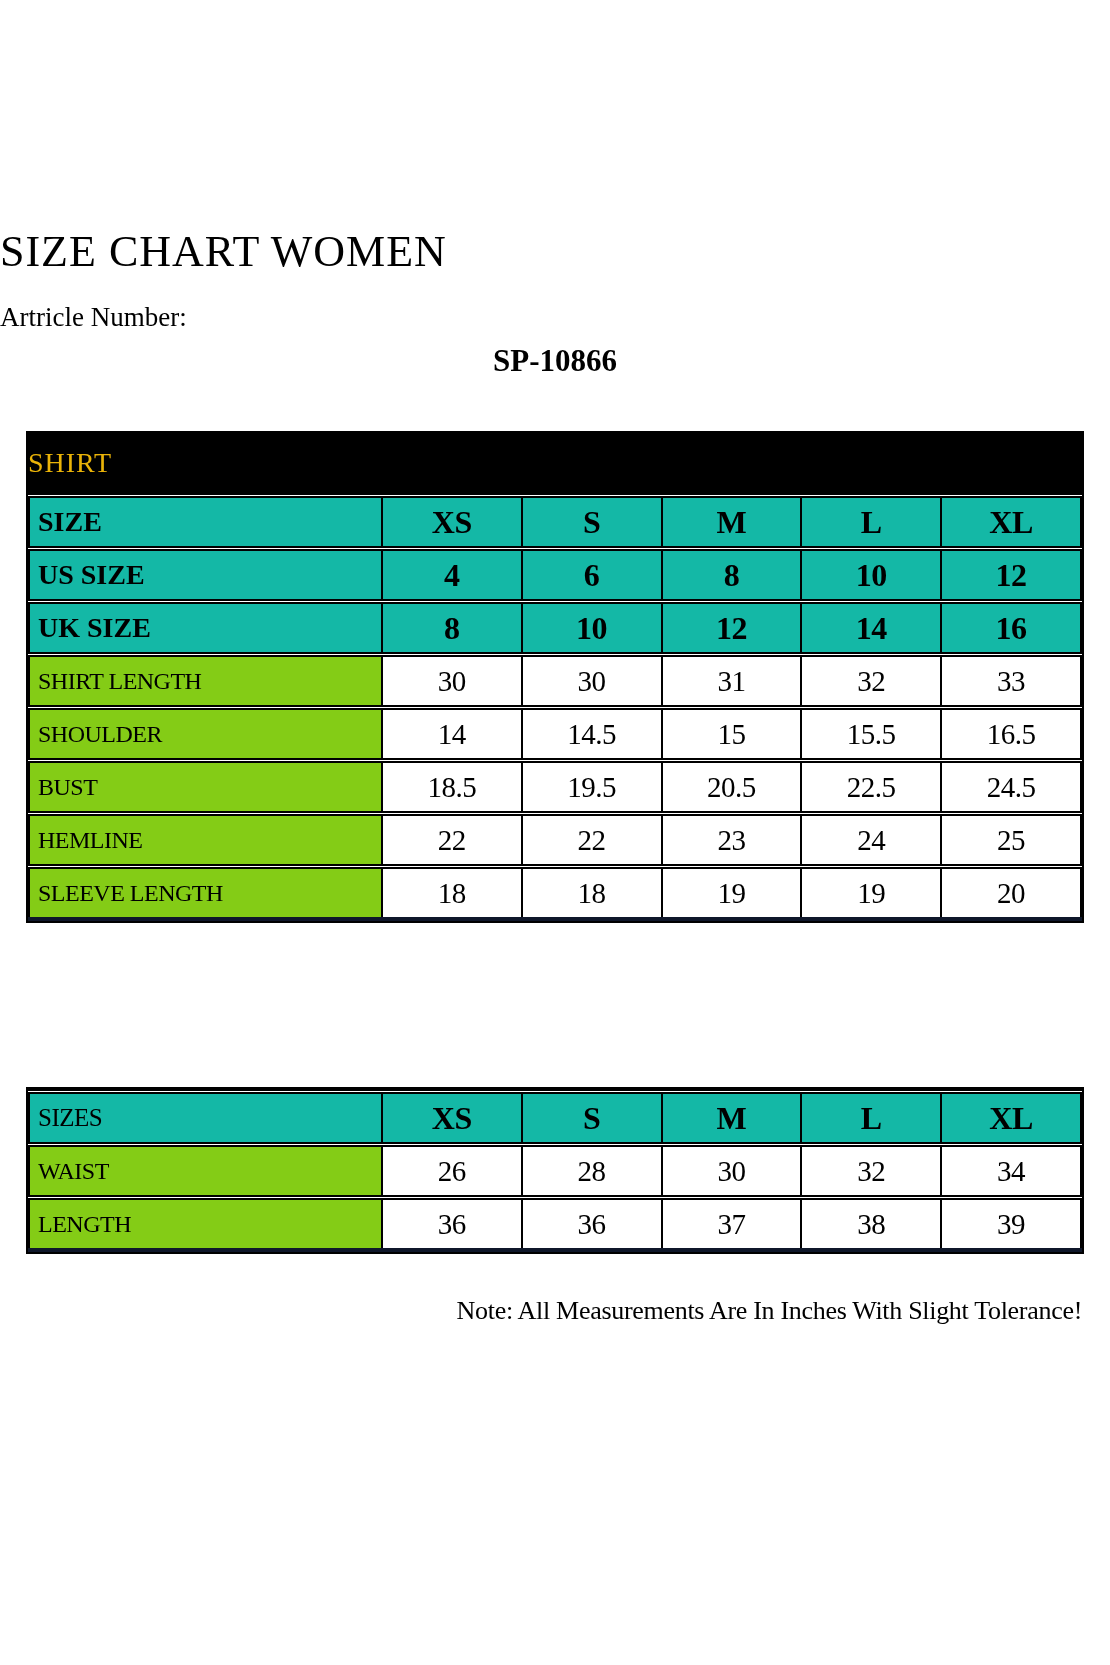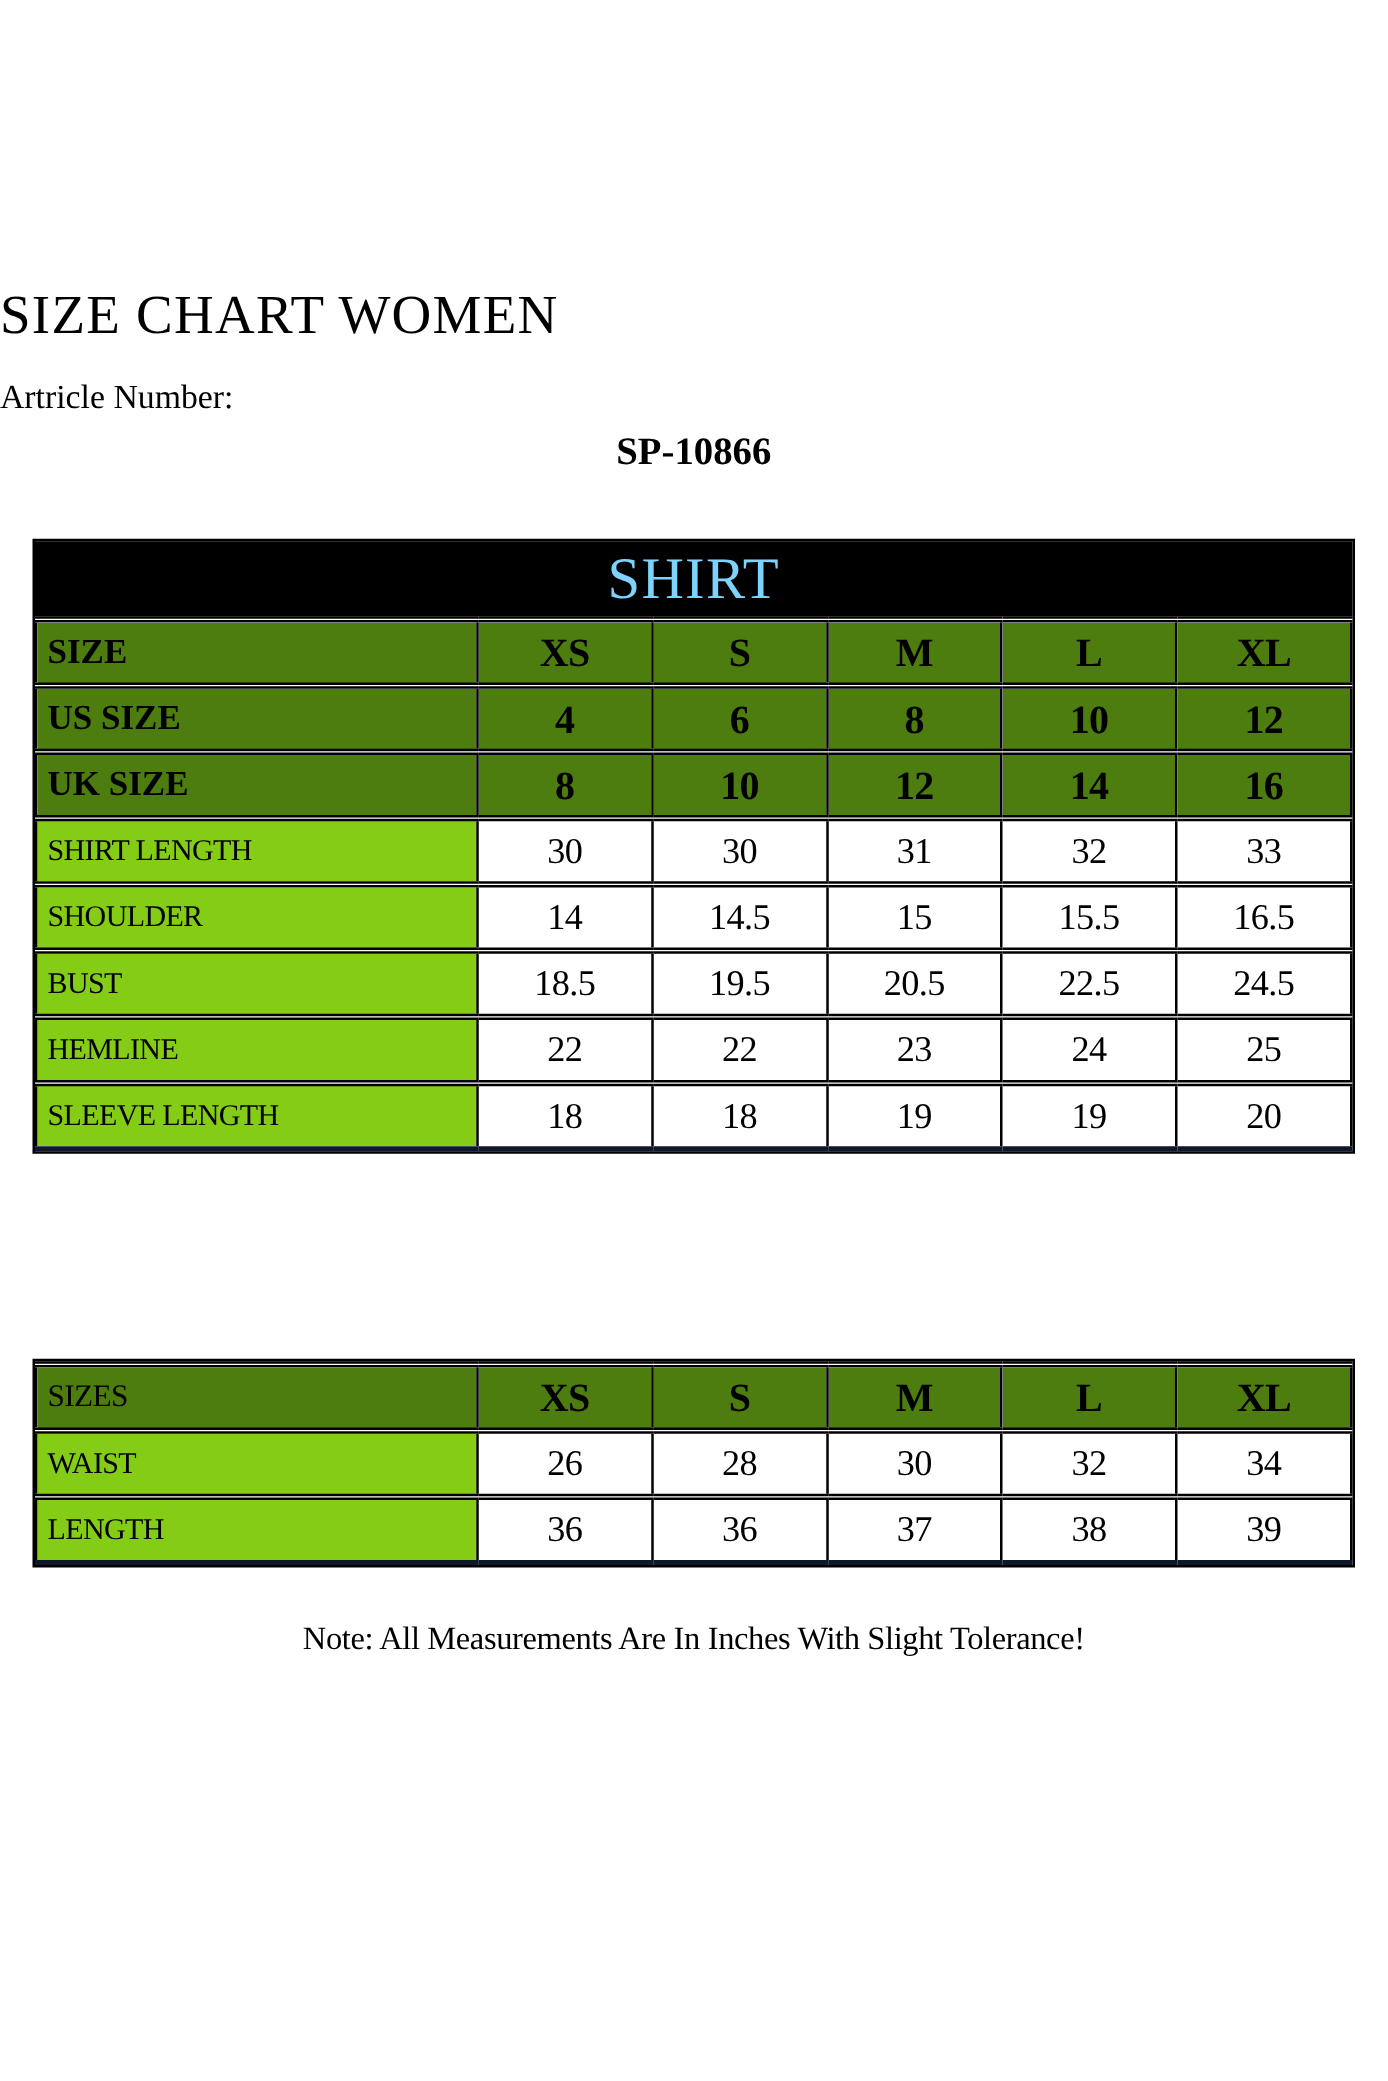--- a/index.html
+++ b/index.html
@@ -33,23 +33,22 @@
   .size-table {
     width: 1054px;
     margin-left: auto;
     margin-right: auto;
     border: 2px solid #000;
   }
   .shirt-wrap { margin-top: 52px; }
   .trouser-wrap { margin-top: 164px; }
   .banner {
     background: #000000;
-    color: #7dd3fc;
-    text-align: center;
-    font-size: 47px;
+    color: #eab308;
+    font-size: 28px;
     height: 60px;
     line-height: 60px;
     letter-spacing: 1px;
   }
   table {
     width: 100%;
     border-collapse: collapse;
     table-layout: fixed;
   }
   td {
@@ -69,29 +68,29 @@
     padding-left: 8px;
     background: #84cc16;
     font-size: 24px;
     letter-spacing: -0.5px;
   }
   td.val {
     text-align: center;
     font-size: 29px;
     letter-spacing: -0.5px;
   }
-  tr.hdr td { background: #4d7c0f; font-weight: bold; }
+  tr.hdr td { background: #14b8a6; font-weight: bold; }
   tr.hdr td.label { font-size: 28px; letter-spacing: 0; }
   tr.hdr td.val { font-size: 32px; }
   tr.hdr-cond td.label { font-weight: normal; font-size: 25px; letter-spacing: -0.5px; }
   tr:last-child td { border-bottom: 4px solid #0f172a; }
   .note {
     width: 1054px;
     margin: 42px auto 0;
-    text-align: center;
+    text-align: right;
     font-size: 26px;
     letter-spacing: -0.3px;
   }
 </style>
 </head>
 <body>
 
 <div class="page">
 
   <div class="page-title">SIZE CHART WOMEN</div>

